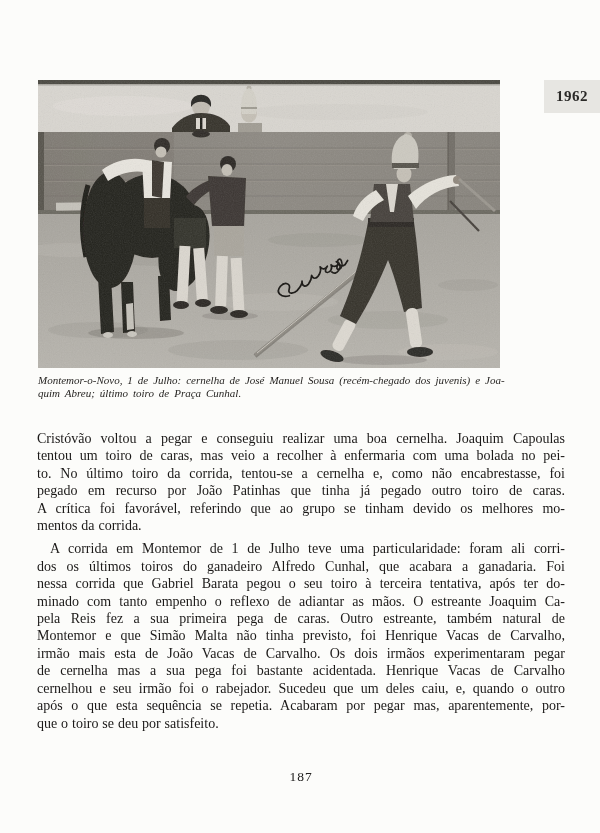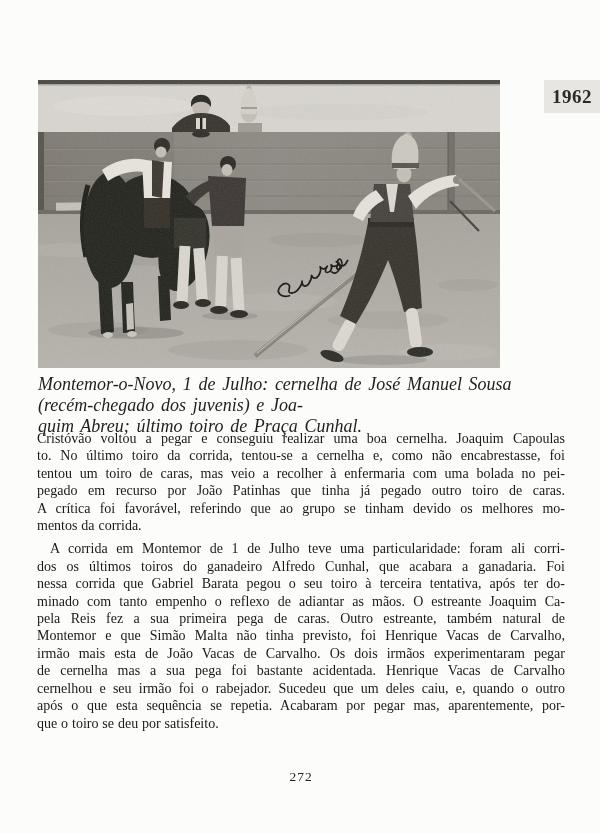--- a/index.html
+++ b/index.html
@@ -3,30 +3,30 @@
 <meta charset="utf-8">
 <style>
   html,body{margin:0;padding:0;background:#ffffff;}
   .page{
     position:relative;width:600px;height:833px;background:#fcfcfa;overflow:hidden;
     font-family:"Liberation Serif","DejaVu Serif",serif;color:#1b1918;
   }
   .year-tab{
     position:absolute;left:544px;top:80px;width:56px;height:33px;
     background:#e7e6e2;display:flex;align-items:center;justify-content:center;
-    font-weight:bold;font-size:19px;color:#2b2a28;letter-spacing:.5px;
+    font-weight:bold;font-size:15px;color:#2b2a28;letter-spacing:.5px;
   }
   .photo{
     position:absolute;left:38px;top:80px;width:462px;height:288px;margin:0;
     background:#b0ada6;
   }
   .photo svg{display:block;width:462px;height:288px;}
   .caption{
     position:absolute;left:38px;top:374px;width:482px;
-    font-style:italic;font-size:18px;line-height:21px;
+    font-style:italic;font-size:11px;line-height:13px;
     word-spacing:2.2px;color:#211f1d;
   }
   .body-text{position:absolute;left:37px;top:430px;width:528px;}
   .para{font-size:14px;line-height:17.4px;word-spacing:.4px;}
   .para .line{text-align:justify;text-align-last:justify;}
   .para .line:last-child{text-align-last:left;}
   .para.indent{margin-top:6px;}
   .para.indent .line:first-child{text-indent:13px;}
   .pageno{
     position:absolute;left:37px;top:769px;width:528px;text-align:center;
@@ -206,36 +206,36 @@
   </figure>
 
   <div class="caption">
       <div class="cap-line">Montemor-o-Novo, 1 de Julho: cernelha de José Manuel Sousa (recém-chegado dos juvenis) e Joa-</div>
       <div class="cap-line">quim Abreu; último toiro de Praça Cunhal.</div>
     </div>
 
   <div class="body-text">
     <div class="para">
         <div class="line">Cristóvão voltou a pegar e conseguiu realizar uma boa cernelha. Joaquim Capoulas</div>
+        <div class="line">tentou um toiro de caras, mas veio a recolher à enfermaria com uma bolada no pei-</div>
         <div class="line">to. No último toiro da corrida, tentou-se a cernelha e, como não encabrestasse, foi</div>
-        <div class="line">tentou um toiro de caras, mas veio a recolher à enfermaria com uma bolada no pei-</div>
         <div class="line">pegado em recurso por João Patinhas que tinha já pegado outro toiro de caras.</div>
         <div class="line">A crítica foi favorável, referindo que ao grupo se tinham devido os melhores mo-</div>
         <div class="line">mentos da corrida.</div>
       </div>
     <div class="para indent">
         <div class="line">A corrida em Montemor de 1 de Julho teve uma particularidade: foram ali corri-</div>
         <div class="line">dos os últimos toiros do ganadeiro Alfredo Cunhal, que acabara a ganadaria. Foi</div>
         <div class="line">nessa corrida que Gabriel Barata pegou o seu toiro à terceira tentativa, após ter do-</div>
         <div class="line">minado com tanto empenho o reflexo de adiantar as mãos. O estreante Joaquim Ca-</div>
         <div class="line">pela Reis fez a sua primeira pega de caras. Outro estreante, também natural de</div>
         <div class="line">Montemor e que Simão Malta não tinha previsto, foi Henrique Vacas de Carvalho,</div>
         <div class="line">irmão mais esta de João Vacas de Carvalho. Os dois irmãos experimentaram pegar</div>
         <div class="line">de cernelha mas a sua pega foi bastante acidentada. Henrique Vacas de Carvalho</div>
         <div class="line">cernelhou e seu irmão foi o rabejador. Sucedeu que um deles caiu, e, quando o outro</div>
         <div class="line">após o que esta sequência se repetia. Acabaram por pegar mas, aparentemente, por-</div>
         <div class="line">que o toiro se deu por satisfeito.</div>
       </div>
   </div>
 
-  <div class="pageno">272</div>
+  <div class="pageno">187</div>
 
 </div>
 
 </body></html>

